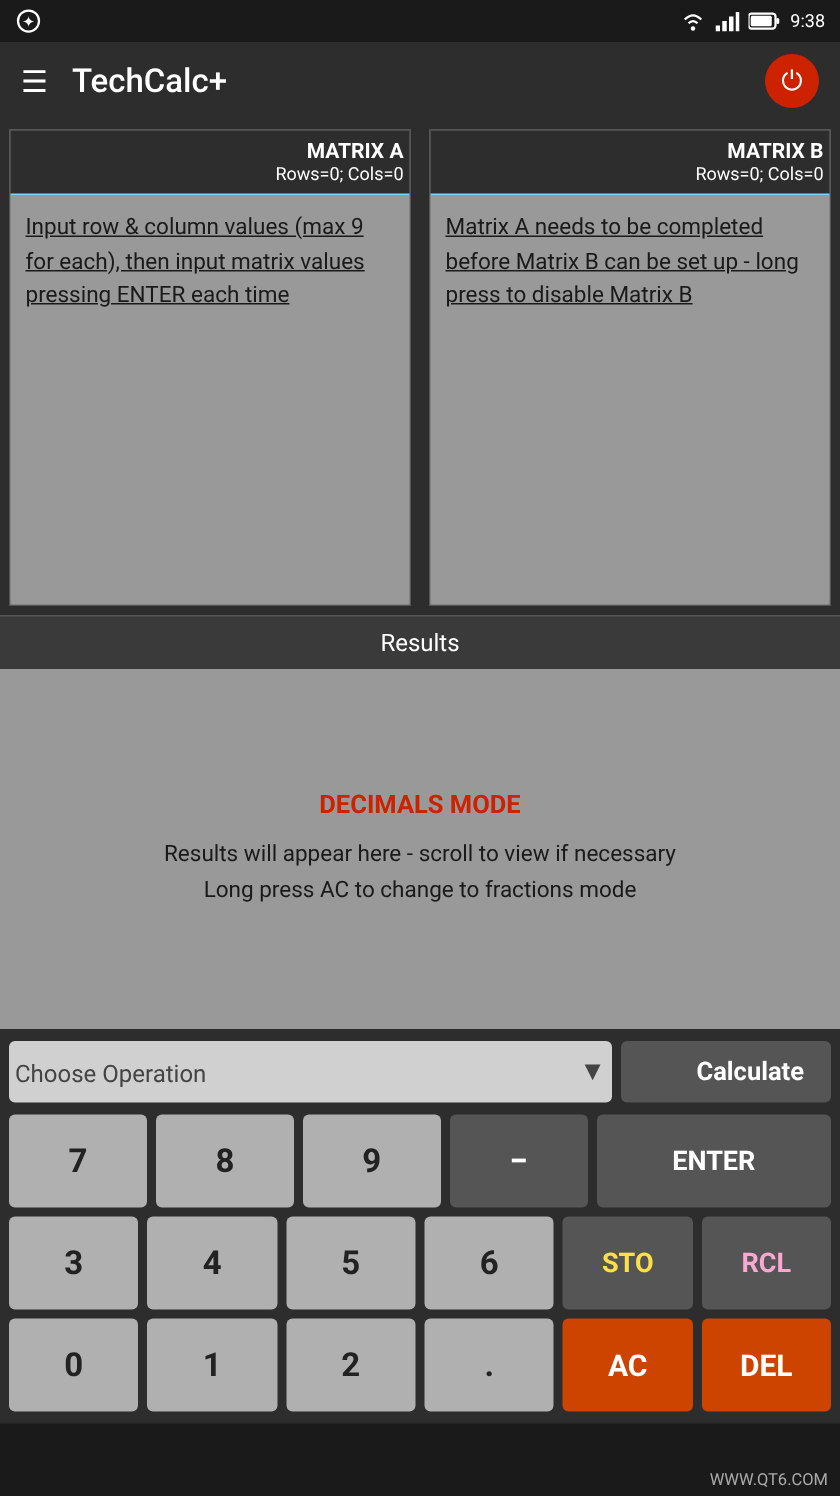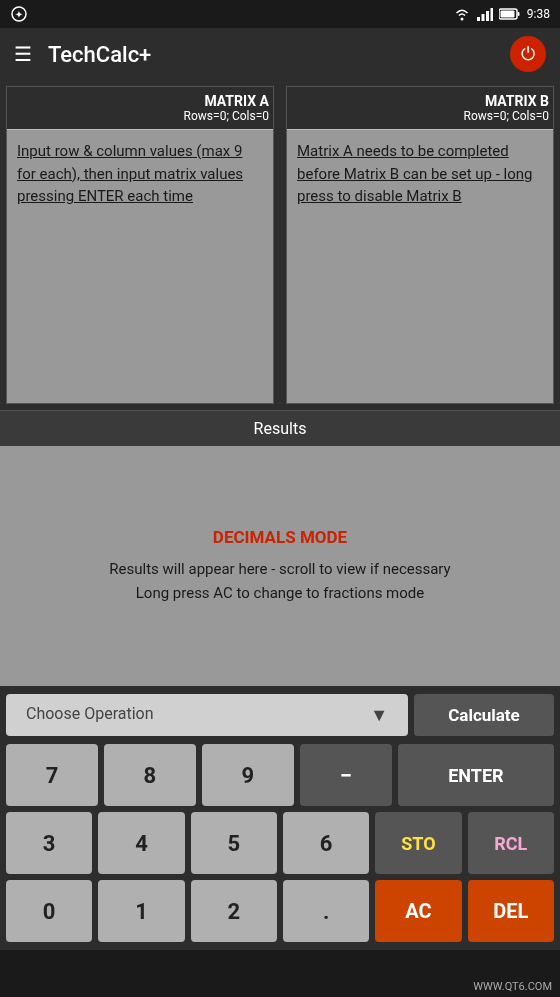--- a/index.html
+++ b/index.html
@@ -144,25 +144,25 @@
     .operation-row {
       display: flex;
       gap: 6px;
       margin-bottom: 8px;
     }
     .operation-select {
       flex: 1;
       background: #d0d0d0;
       border: none;
       border-radius: 4px;
-      padding: 10px 20px;
+      padding: 10px 4px;
       font-size: 16px;
       color: #333;
       display: flex;
-      align-items: flex-start;
+      align-items: flex-end;
       justify-content: space-between;
       cursor: pointer;
     }
     .operation-select-text {
       flex: 1;
       font-size: 16px;
       color: #444;
     }
     .dropdown-arrow {
       color: #444;
@@ -171,21 +171,21 @@
     .calculate-btn {
       background: #555;
       border-radius: 4px;
       color: white;
       font-size: 17px;
       font-weight: bold;
       padding: 10px 18px;
       cursor: pointer;
       display: flex;
       align-items: center;
-      justify-content: center;
+      justify-content: flex-end;
       min-width: 140px;
     }
     
     .keypad {
       display: flex;
       flex-direction: column;
       gap: 6px;
     }
     .keypad-row {
       display: flex;

